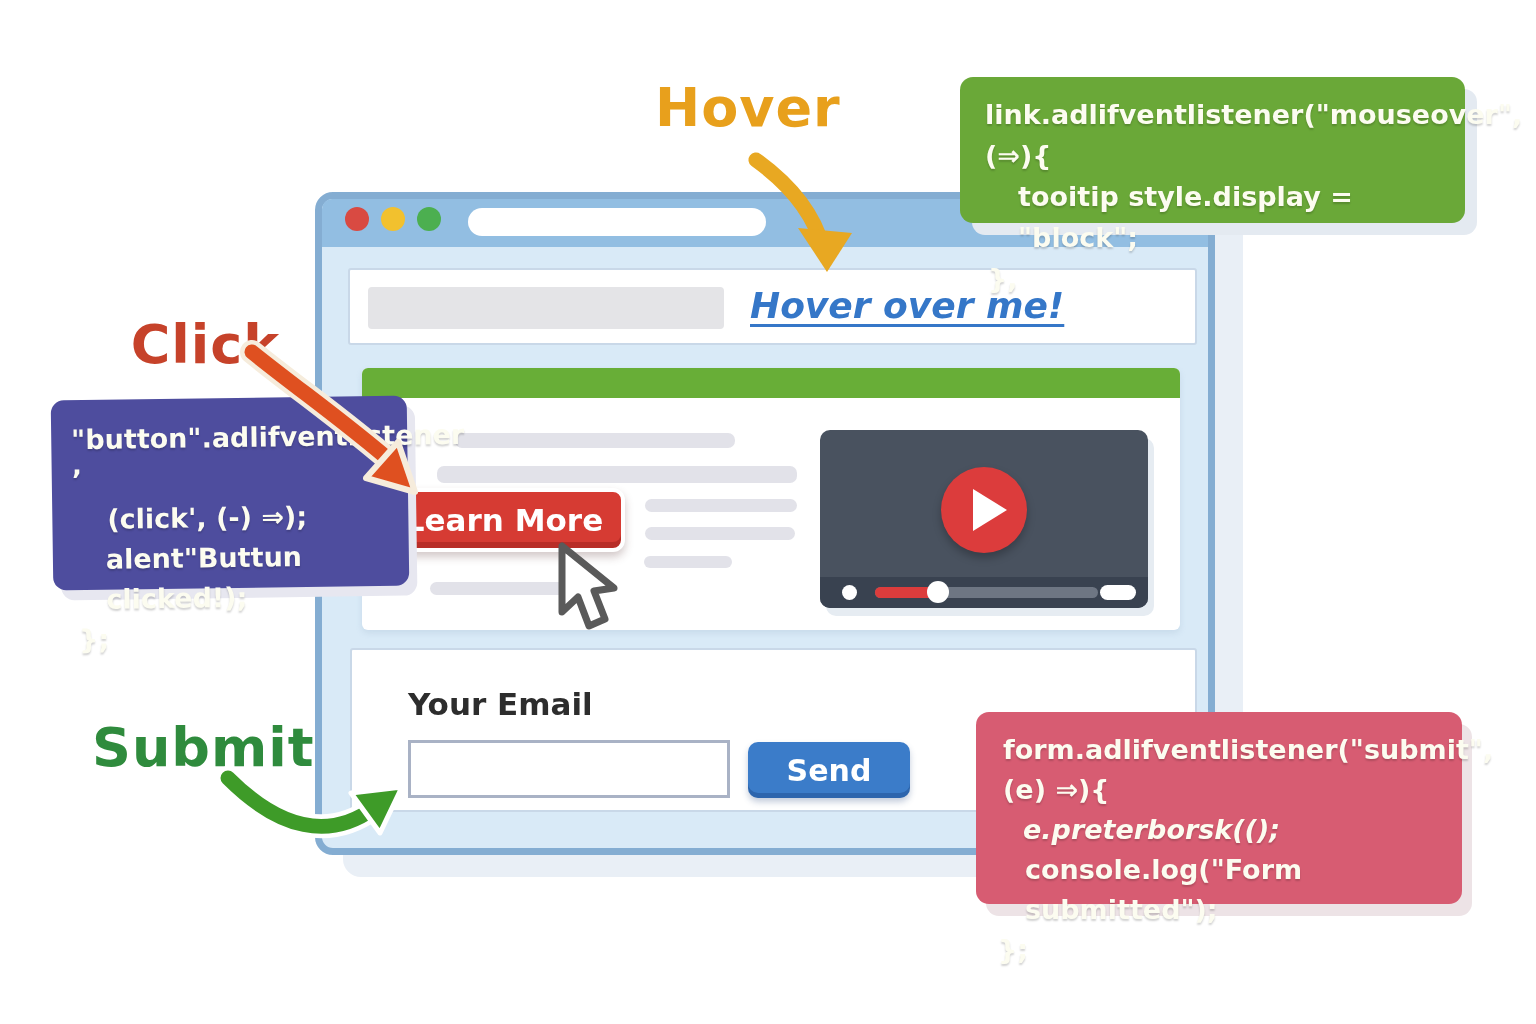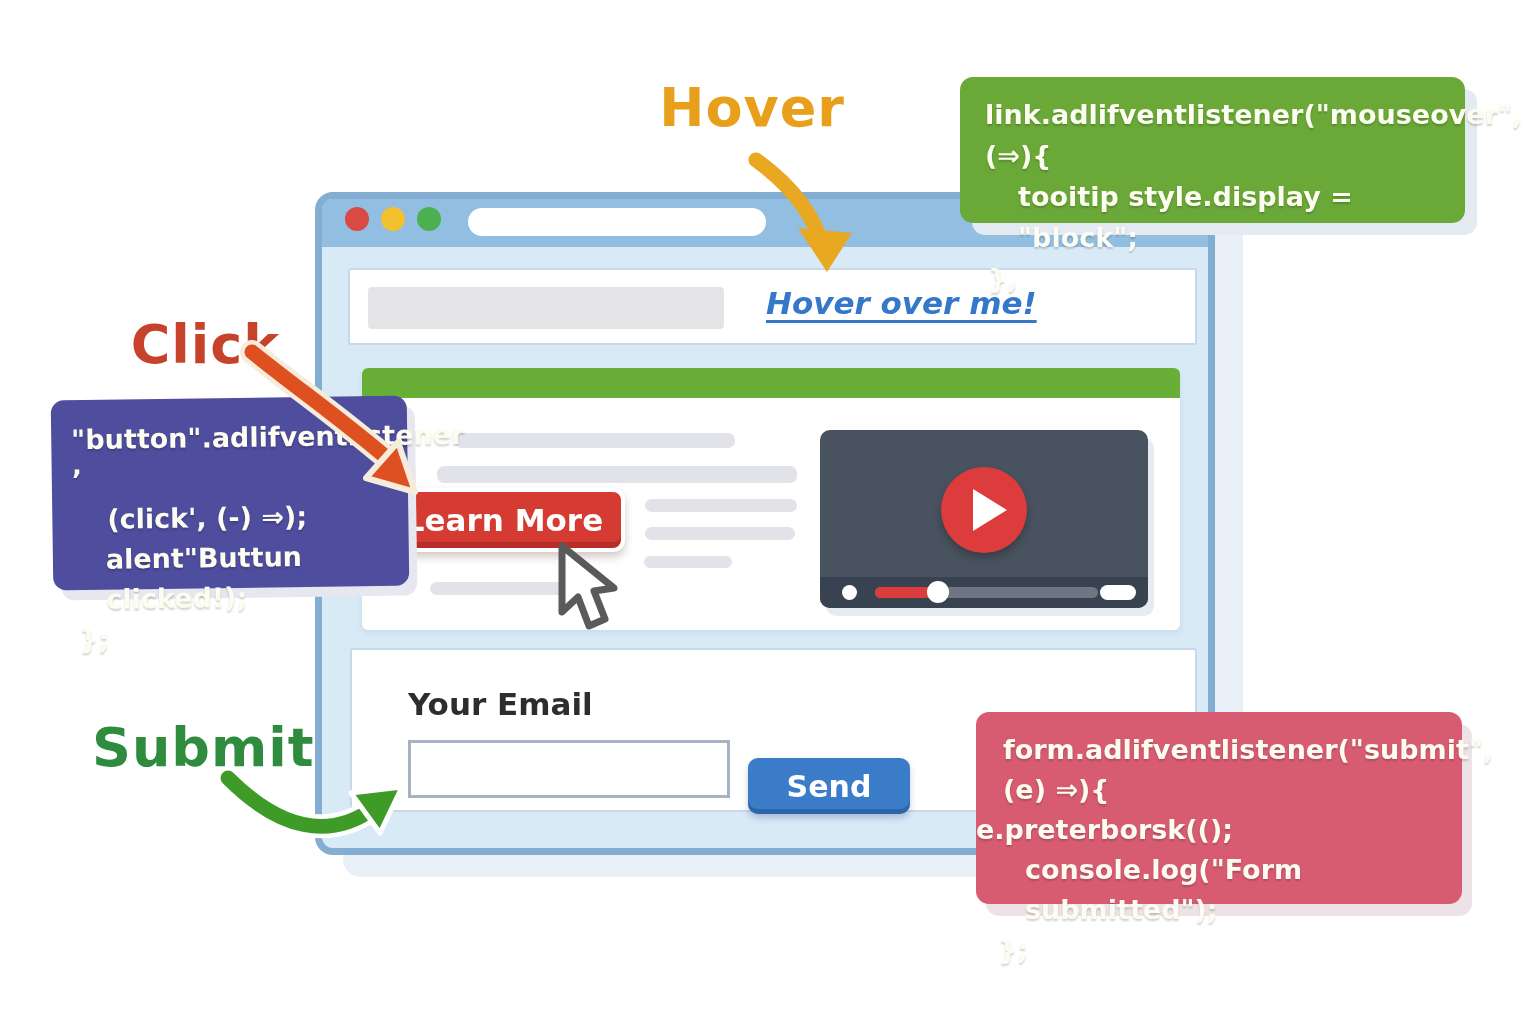--- a/index.html
+++ b/index.html
@@ -24,21 +24,21 @@
     border-radius:10px 10px 0 0;}
   .dot{position:absolute;top:8px;width:24px;height:24px;border-radius:50%;}
   .dot.red{left:23px;background:var(--traffic-red);}
   .dot.yellow{left:59px;background:var(--traffic-yellow);}
   .dot.green{left:95px;background:var(--traffic-green);}
   .urlbar{position:absolute;left:146px;top:9px;width:298px;height:28px;background:#fff;border-radius:14px;}
 
   .hero{position:absolute;left:26px;top:69px;width:849px;height:77px;background:#fff;
     border:2px solid #C9D8E8;border-radius:3px;}
   .ph-bar{position:absolute;left:18px;top:17px;width:356px;height:42px;background:var(--placeholder-gray);border-radius:4px;}
-  .hover-link{position:absolute;left:416px;top:15px;font-size:31px;font-weight:bold;font-style:italic;
+  .hover-link{position:absolute;left:400px;top:15px;font-size:36px;font-weight:bold;font-style:italic;
     color:var(--link-blue);text-decoration:underline;text-underline-offset:6px;cursor:pointer;}
 
   .content{position:absolute;left:40px;top:169px;width:818px;height:262px;background:#fff;
     border-radius:6px;box-shadow:0 3px 6px rgba(120,150,180,.18);}
   .green-bar{position:absolute;left:0;top:0;right:0;height:30px;background:var(--green-bar);border-radius:6px 6px 0 0;}
   .skel{position:absolute;background:var(--skeleton-gray);border-radius:7px;}
   .s1{left:93px;top:65px;width:280px;height:15px;}
   .s2{left:75px;top:98px;width:360px;height:17px;}
   .s3{left:283px;top:131px;width:152px;height:13px;}
   .s4{left:283px;top:159px;width:150px;height:13px;}
@@ -61,41 +61,41 @@
   .knob{position:absolute;left:52px;top:-6px;width:22px;height:22px;border-radius:50%;background:#fff;cursor:pointer;}
   .fs-btn{position:absolute;right:12px;top:8px;width:36px;height:15px;border-radius:8px;background:#fff;cursor:pointer;}
 
   .form-card{position:absolute;left:28px;top:449px;width:847px;height:164px;background:#fff;
     border:2px solid #C9D8E8;border-radius:3px;}
   .form-label{position:absolute;left:56px;top:36px;font-size:31px;font-weight:bold;color:#2D2D2D;text-align:right;}
   .email-input{position:absolute;left:56px;top:90px;width:322px;height:58px;border:3px solid #A9B2C5;
     background:#fff;font-size:24px;padding:0 12px;font-family:inherit;}
   .send-btn{position:absolute;left:396px;top:92px;width:162px;height:56px;background:var(--send-blue);
     border:none;border-radius:10px;color:#fff;font-size:30px;font-weight:bold;font-family:inherit;
-    box-shadow:inset 0 -5px 0 rgba(20,60,120,.35),0 4px 6px rgba(60,90,140,.3);cursor:pointer;margin-top:16px;}
+    box-shadow:inset 0 -5px 0 rgba(20,60,120,.35),0 4px 6px rgba(60,90,140,.3);cursor:pointer;}
 
   
   .big-label{position:absolute;font-weight:800;font-size:54px;z-index:4;letter-spacing:1px;}
-  .lbl-hover{left:655px;top:76px;width:190px;text-align:right;color:var(--hover-label);}
+  .lbl-hover{left:655px;top:76px;width:190px;text-align:left;color:var(--hover-label);}
   .lbl-click{left:128px;top:280px;width:155px;text-align:center;color:var(--click-label);margin-top:33px;}
   .lbl-submit{left:92px;top:716px;width:205px;text-align:center;color:var(--submit-label);}
 
   
   .code-box{position:absolute;z-index:3;border-radius:13px;color:#FCFCF0;font-weight:bold;
     font-size:27px;line-height:41px;text-shadow:0 2px 2px rgba(0,0,0,.18);}
   .box-hover{left:960px;top:77px;width:505px;height:146px;background:var(--code-green);
     box-shadow:12px 12px 0 #E4EAF1;padding-top:17px;}
   .box-hover .l0{padding-left:25px;} .box-hover .l1{padding-left:58px;} .box-hover .l2{padding-left:28px;}
   .box-click{left:52px;top:398px;width:356px;height:190px;background:var(--code-purple);
     transform:rotate(-0.8deg);box-shadow:8px 10px 0 #E7E7F0;padding-top:20px;line-height:40px;}
   .box-click .l0{padding-left:20px;} .box-click .l1{padding-left:55px;}
   .box-click .l2{padding-left:53px;} .box-click .l3{padding-left:25px;}
   .box-submit{left:976px;top:712px;width:486px;height:192px;background:var(--code-pink);
     box-shadow:10px 12px 0 #EDE3E6;padding-top:18px;line-height:40px;}
-  .box-submit .l0{padding-left:27px;} .box-submit .l1{}
+  .box-submit .l0{padding-left:27px;} .box-submit .l1{padding-left:47px;font-style:italic;}
   .box-submit .l2{padding-left:49px;} .box-submit .l3{padding-left:22px;}
 
   .arrows{position:absolute;left:0;top:0;width:1536px;height:1024px;z-index:5;pointer-events:none;}
   .cursor{position:absolute;left:548px;top:540px;z-index:6;pointer-events:none;}
 </style>
 </head>
 <body>
 
 <div id="canvas">
 

